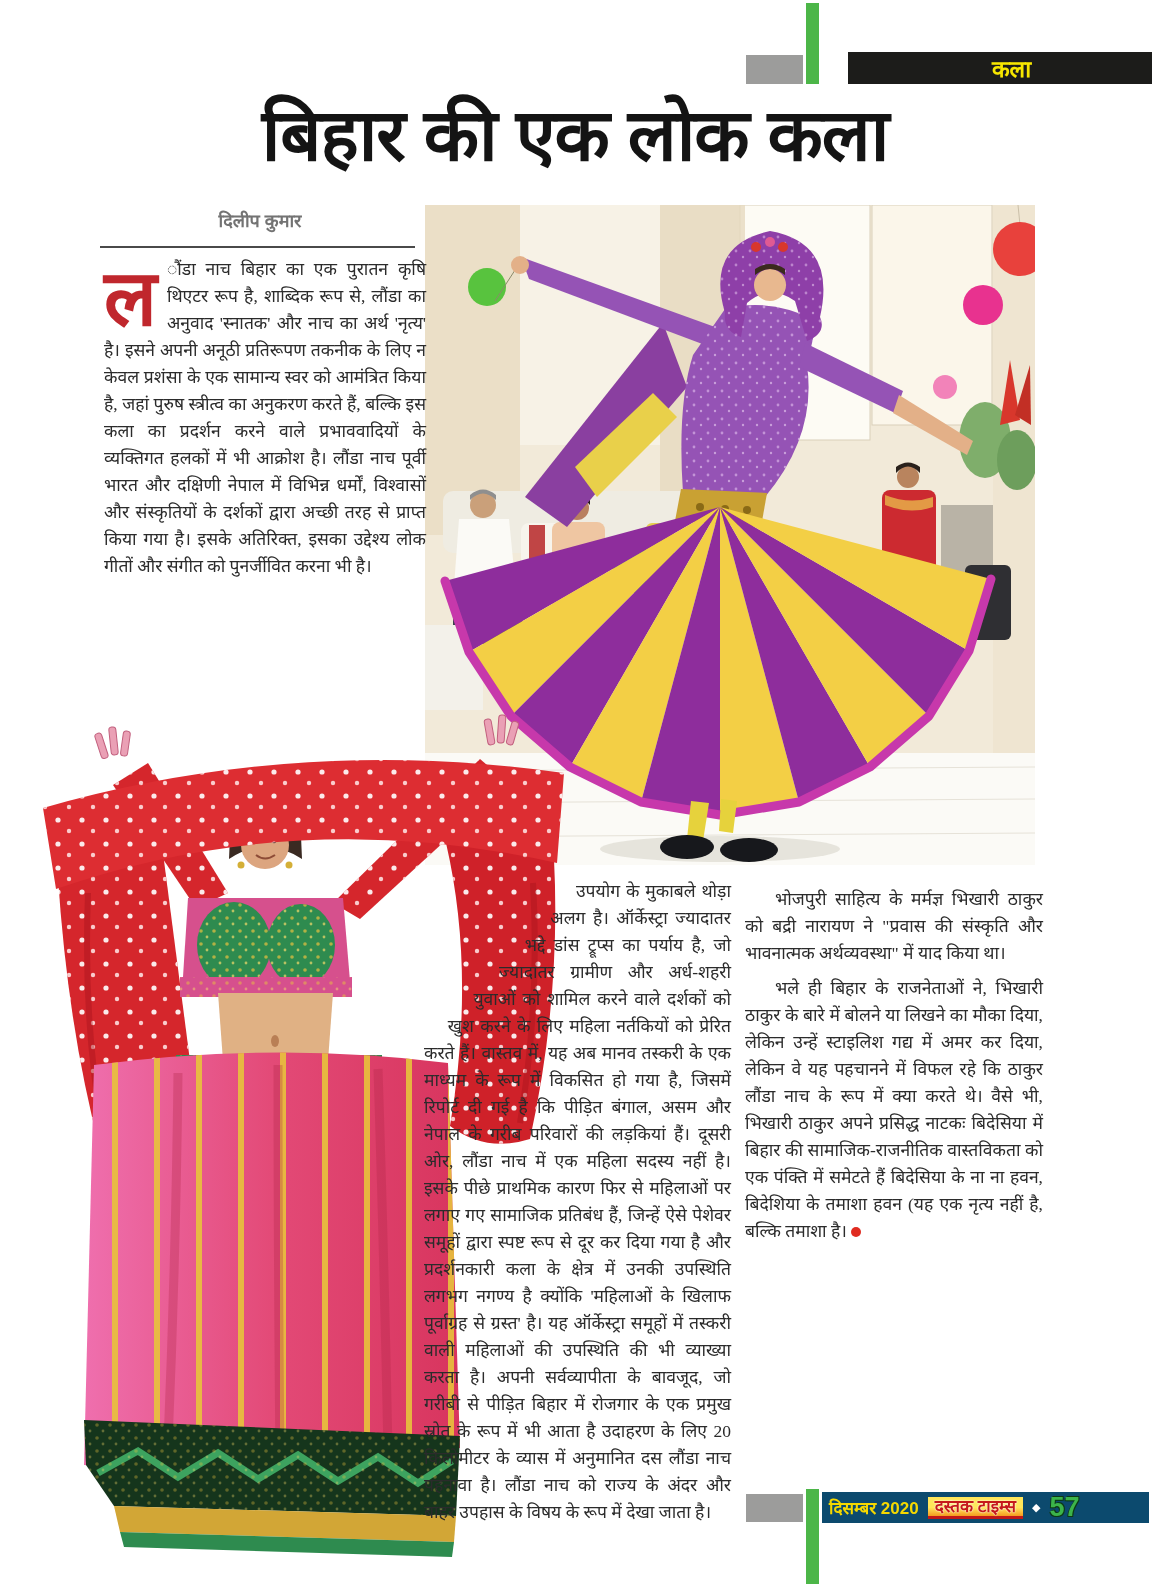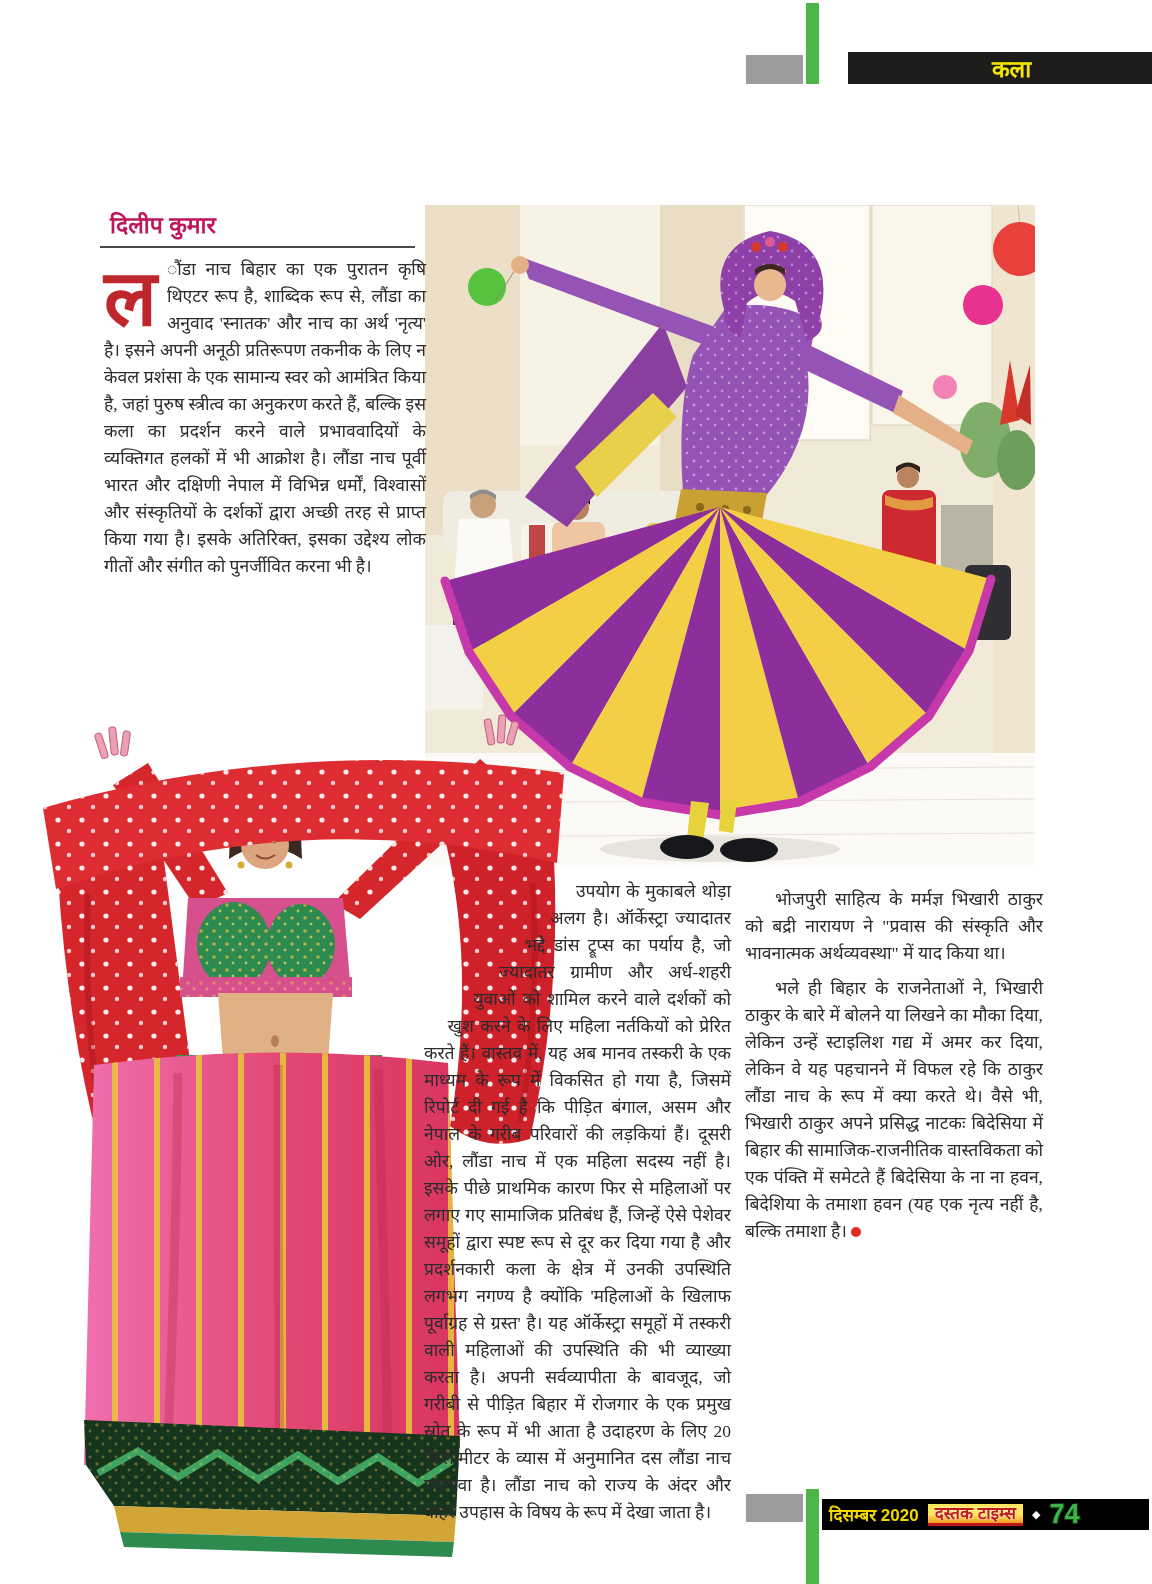--- a/index.html
+++ b/index.html
@@ -8,22 +8,22 @@
   
   .hdr-grey{position:absolute;left:746px;top:55px;width:57px;height:29px;background:#9c9c9b;}
   .hdr-green{position:absolute;left:806px;top:3px;width:13px;height:81px;background:#4cb648;}
   .hdr-black{position:absolute;left:848px;top:52px;width:327px;height:32px;background:#1c1c1a;
              display:flex;align-items:center;justify-content:center;}
   .hdr-black .cat{color:#f7e600;font-family:"Liberation Sans",sans-serif;font-weight:bold;font-size:23px;}
   
   .headline{position:absolute;left:120px;top:98px;width:910px;text-align:center;
             font-family:"Liberation Sans",sans-serif;font-weight:800;font-size:72px;line-height:1.05;
             color:#141414;letter-spacing:-1px;}
-  .byline{position:absolute;left:110px;top:208px;width:300px;
-          font-family:"Liberation Sans",sans-serif;font-weight:bold;font-size:23px;color:#be185d;}
+  .byline{position:absolute;left:110px;top:208px;width:300px;text-align:center;
+          font-family:"Liberation Sans",sans-serif;font-weight:bold;font-size:18px;color:#737373;}
   .byline-rule{position:absolute;left:100px;top:246px;width:315px;height:2px;background:#4a4a4a;}
   
   .photo-main{position:absolute;left:425px;top:205px;width:610px;height:660px;z-index:1;}
   .photo-pink{position:absolute;left:28px;top:693px;width:548px;height:888px;z-index:2;}
   
   .col{position:absolute;text-align:justify;font-size:17.5px;line-height:27px;}
   .col p{margin:0;}
   .col p + p{text-indent:30px;}
   .col-left{left:104px;top:256px;width:322px;height:452px;z-index:3;}
   .col-mid{left:424px;top:878px;width:307px;z-index:3;}
@@ -31,42 +31,43 @@
   .col-right p{text-indent:30px;margin:8px;}
   .dropcap{float:left;color:#c0272d;font-family:"Liberation Sans",sans-serif;font-weight:bold;
            font-size:78px;line-height:72px;padding:6px 10px 0 0;}
   .wrap-spacer{float:left;width:152px;height:160px;
                shape-outside:polygon(0 0,152px 0,0 160px);}
   .end-dot{display:inline-block;width:10px;height:10px;border-radius:50%;background:#e02b20;
            margin-left:4px;vertical-align:baseline;}
   
   .ftr-grey{position:absolute;left:746px;top:1494px;width:57px;height:28px;background:#9c9c9b;}
   .ftr-green{position:absolute;left:806px;top:1489px;width:13px;height:95px;background:#4cb648;}
-  .ftr-black{position:absolute;left:822px;top:1492px;width:327px;height:31px;background:#000000;
+  .ftr-black{position:absolute;left:822px;top:1492px;width:327px;height:31px;background:#0c4a6e;
              display:flex;align-items:center;gap:9px;padding-left:7px;box-sizing:border-box;
-             font-family:"Liberation Sans",sans-serif;margin-top:7px;}
+             font-family:"Liberation Sans",sans-serif;}
   .ftr-date{color:#f5d800;font-weight:bold;font-size:17px;}
   .ftr-logo{background:linear-gradient(#ffe65a 55%,#f59a1f);border-bottom:3px solid #c01818;
             color:#c61a1a;font-weight:bold;font-size:17px;padding:0 7px;line-height:19px;
             text-shadow:0 0 2px #ffffff, 0 0 1px #ffffff;}
   .ftr-sep{color:#ffffff;font-size:11px;}
   .ftr-num{color:#3cb44a;font-weight:bold;font-size:27px;
            text-shadow:1px 1px 0 #0c3a14, -1px 1px 0 #0c3a14, 1px -1px 0 #0c3a14;}
 </style>
 </head>
 <body>
 
 <div class="page">
 
   <div class="hdr-grey"></div>
   <div class="hdr-green"></div>
   <div class="hdr-black">
     <span class="cat">कला</span>
   </div>
 
+  <div class="headline">बिहार की एक लोक कला</div>
   <div class="byline">दिलीप कुमार</div>
   <div class="byline-rule"></div>
 
   <svg class="photo-main" viewBox="0 0 610 660" preserveAspectRatio="none">
     <defs>
       <pattern id="sparkle" width="14" height="14" patternUnits="userSpaceOnUse">
         <circle cx="3" cy="4" r="1.4" fill="#e9c8f2"></circle>
           <circle cx="10" cy="10" r="1.2" fill="#f3dcf8"></circle>
       </pattern>
     </defs>
@@ -261,16 +262,16 @@
     <p>भोजपुरी साहित्य के मर्मज्ञ भिखारी ठाकुर को बद्री नारायण ने "प्रवास की संस्कृति और भावनात्मक अर्थव्यवस्था" में याद किया था।</p>
     <p><span>भले ही बिहार के राजनेताओं ने, भिखारी ठाकुर के बारे में बोलने या लिखने का मौका दिया, लेकिन उन्हें स्टाइलिश गद्य में अमर कर दिया, लेकिन वे यह पहचानने में विफल रहे कि ठाकुर लौंडा नाच के रूप में क्या करते थे। वैसे भी, भिखारी ठाकुर अपने प्रसिद्ध नाटकः बिदेसिया में बिहार की सामाजिक-राजनीतिक वास्तविकता को एक पंक्ति में समेटते हैं बिदेसिया के ना ना हवन, बिदेशिया के तमाशा हवन (यह एक नृत्य नहीं है, बल्कि तमाशा है।</span><span class="end-dot"></span></p>
   </div>
 
   <div class="ftr-grey"></div>
   <div class="ftr-green"></div>
   <div class="ftr-black">
     <span class="ftr-date">दिसम्बर 2020</span>
     <span class="ftr-logo">दस्तक टाइम्स</span>
     <span class="ftr-sep">◆</span>
-    <span class="ftr-num">74</span>
+    <span class="ftr-num">57</span>
   </div>
 
 </div>
 
 </body></html>

